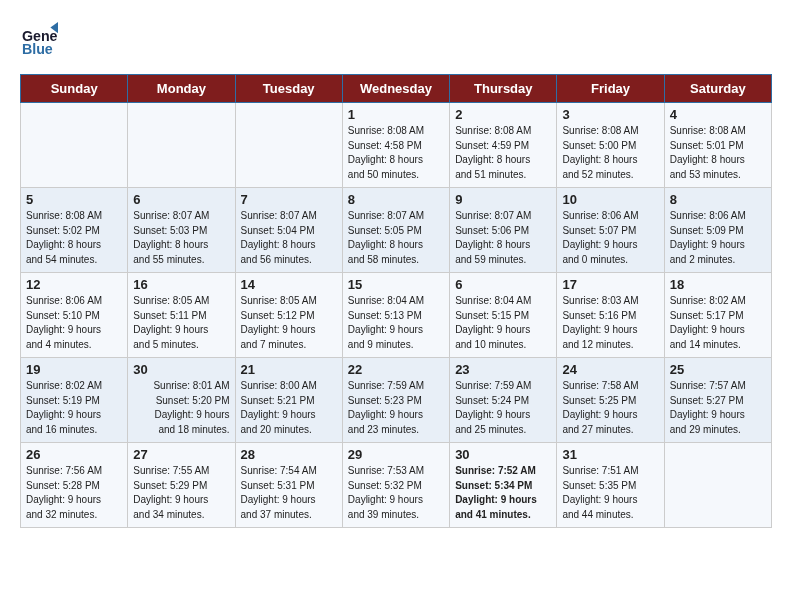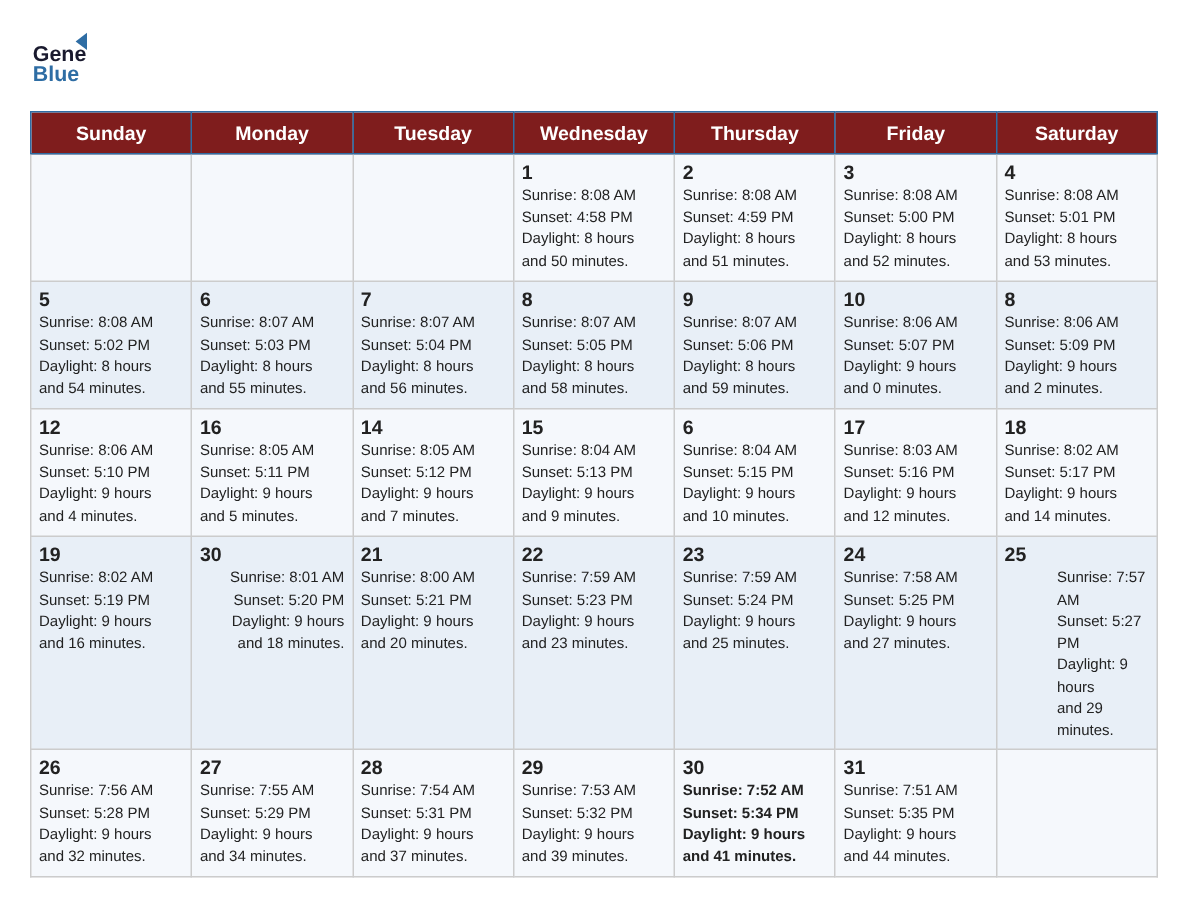--- a/index.html
+++ b/index.html
@@ -278,21 +278,21 @@
         </td>
         <td>
           <span class="day-num">24</span>
           <div class="day-info" style="white-space: pre-line;">Sunrise: 7:58 AM
 Sunset: 5:25 PM
 Daylight: 9 hours
 and 27 minutes.</div>
         </td>
         <td>
           <span class="day-num">25</span>
-          <div class="day-info" style="white-space: pre-line; margin-left: 35px;">Sunrise: 7:57 AM
+          <div class="day-info" style="white-space: pre-line;">Sunrise: 7:57 AM
 Sunset: 5:27 PM
 Daylight: 9 hours
 and 29 minutes.</div>
         </td>
       </tr>
       <tr>
         <td>
           <span class="day-num">26</span>
           <div class="day-info" style="white-space: pre-line;">Sunrise: 7:56 AM
 Sunset: 5:28 PM

